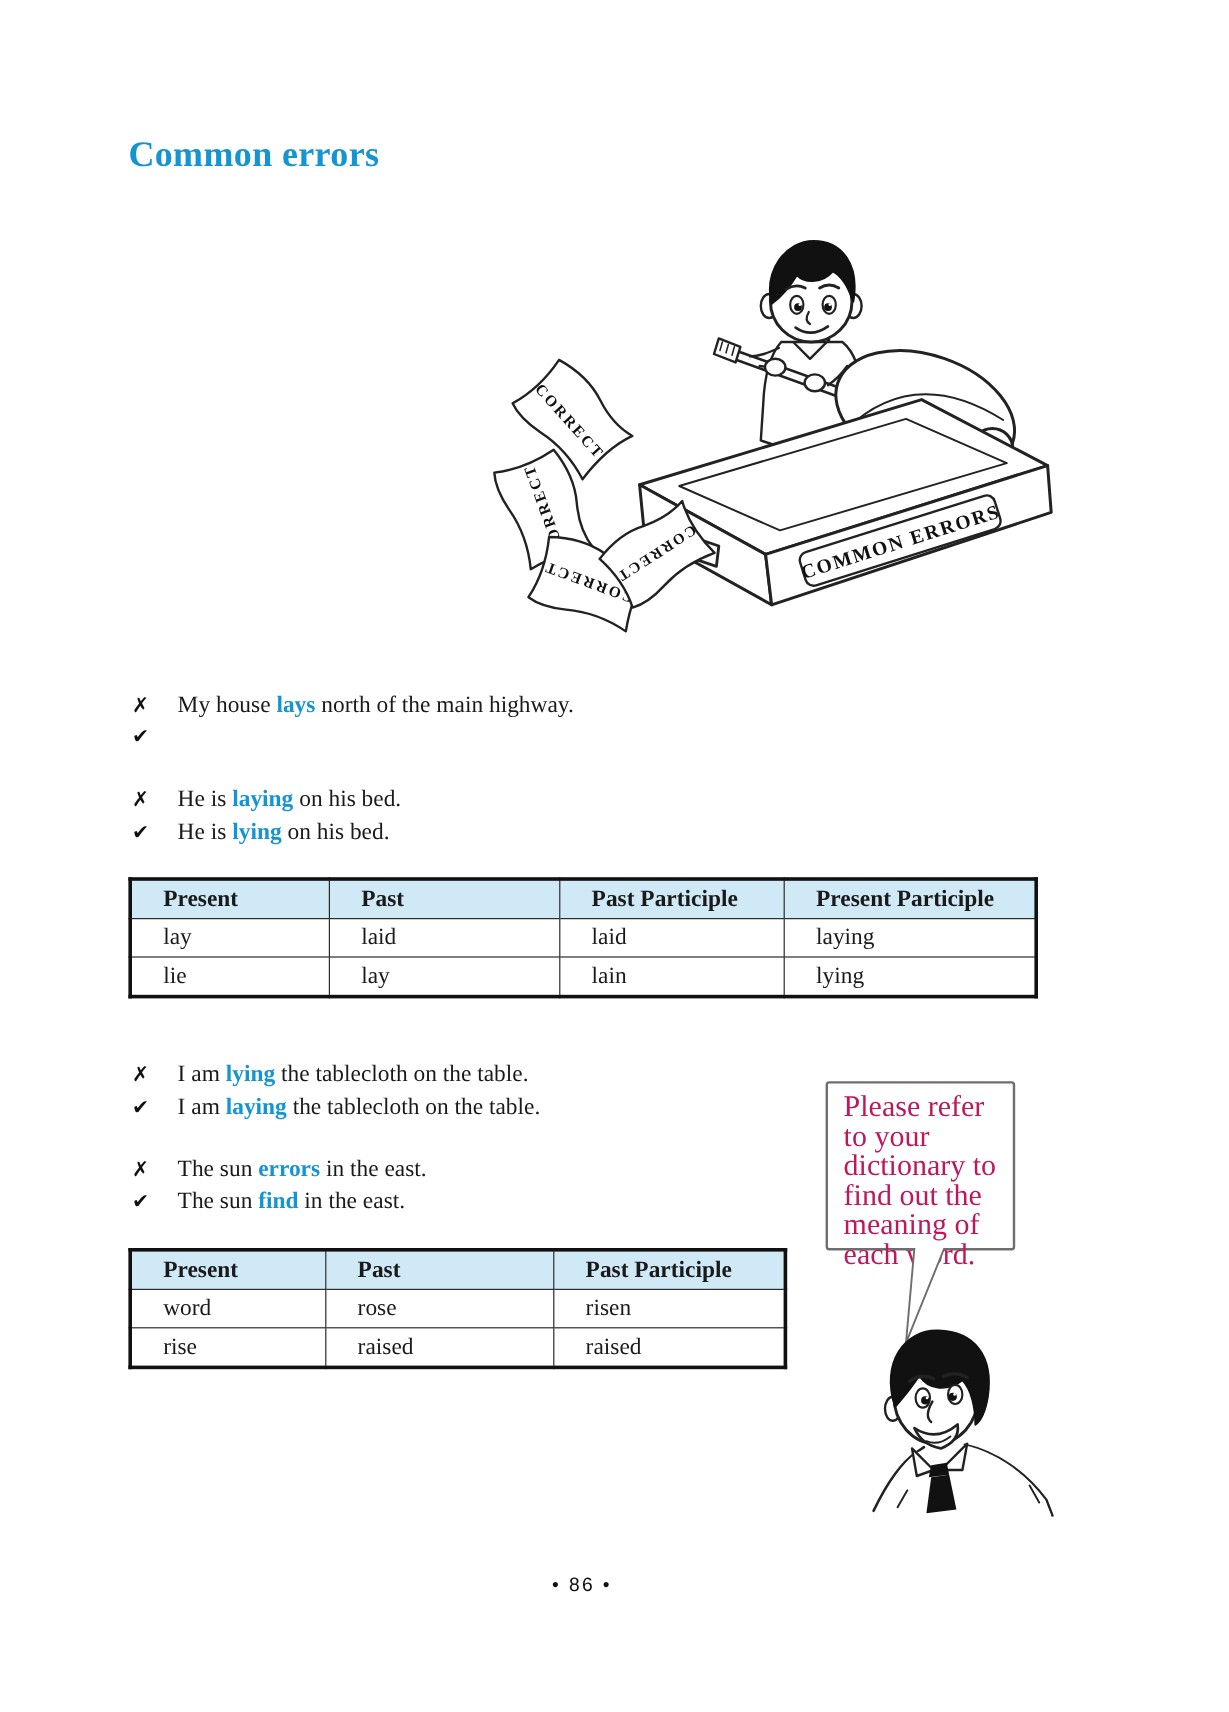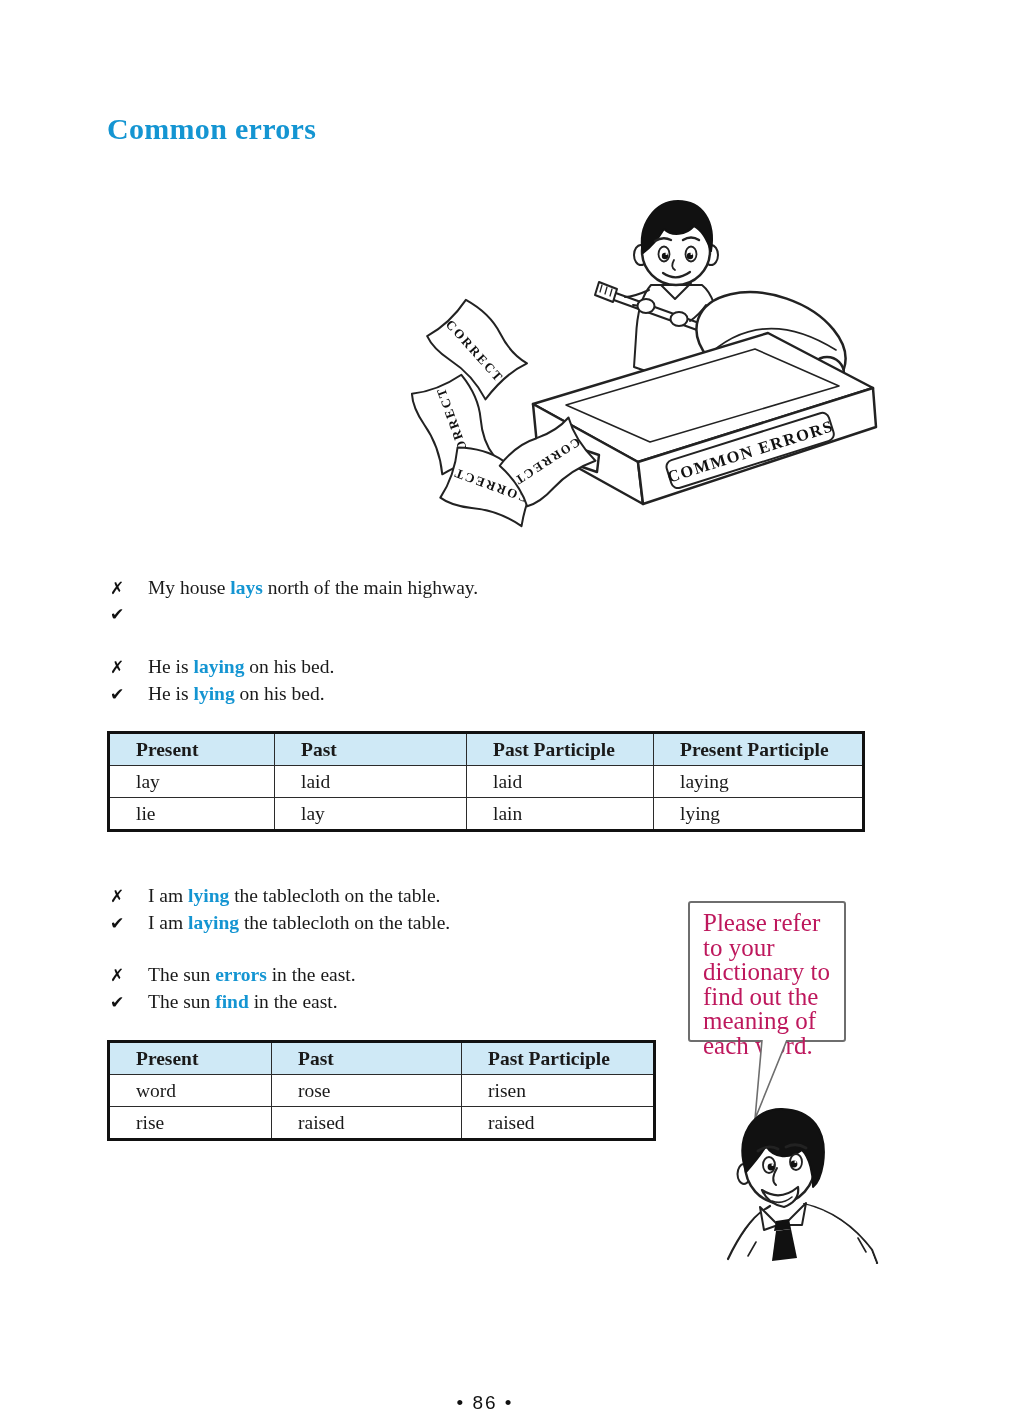--- a/index.html
+++ b/index.html
@@ -32,22 +32,22 @@
   .verb-table th { background:var(--thead-bg,#cfe9f6); font-weight:bold; }
   .bubble {
     position:absolute; left:688px; top:901px; width:158px; height:141px;
     box-sizing:border-box; border:2px solid #6e6e6e; border-radius:3px;
     background:#fff; padding:8px 6px 0 13px;
   }
   .bubble p { margin:0; font-size:25px; line-height:24.6px; color:#be185d; }
   .bubble-tail { position:absolute; left:750px; top:1040px; }
   .dict-boy { position:absolute; left:726px; top:1106px; }
   .page-number {
-    position:absolute; left:0; top:1392px; width:970px; text-align:center;
-    font-family:"Liberation Sans", sans-serif; font-size:19px; letter-spacing:2px; color:#111;
+    position:absolute; left:0; top:1313px; width:970px; text-align:center;
+    font-family:"Liberation Sans", sans-serif; font-size:16px; letter-spacing:2px; color:#111;
   }
   svg { display:block; }
 </style>
 </head>
 <body>
 
 <div class="page">
 
   <h1 class="title">Common errors</h1>
 

